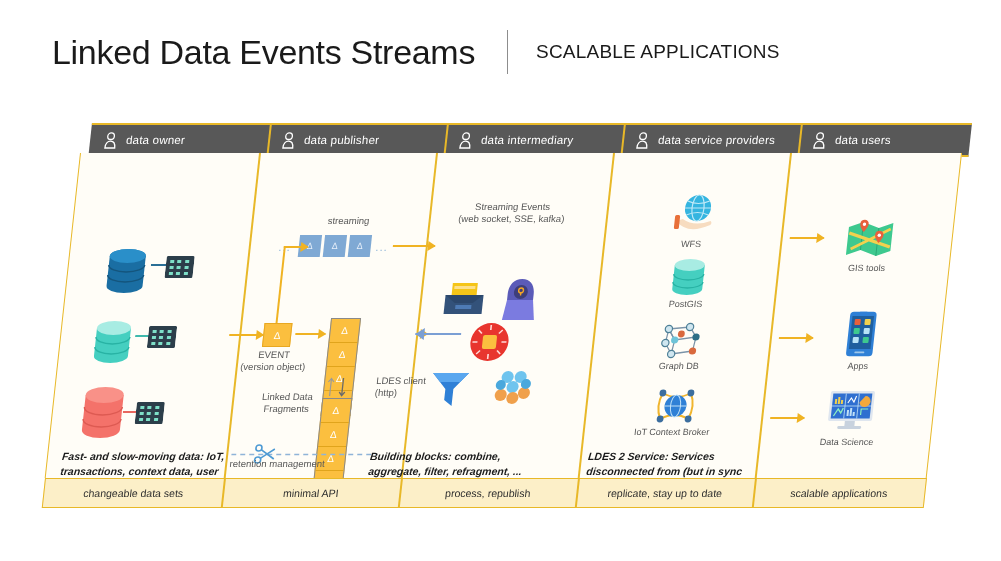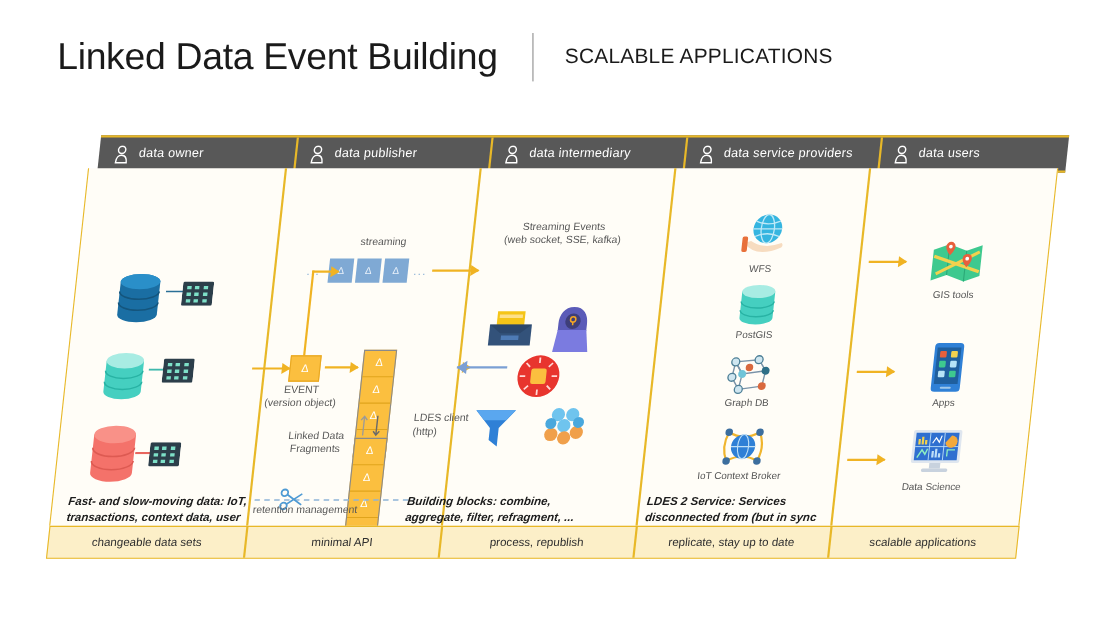--- a/index.html
+++ b/index.html
@@ -65,21 +65,21 @@
   .frag .cell{height:25%;border-bottom:1px solid #e0a41c;display:flex;align-items:center;justify-content:center;color:#fff;font-size:10px;box-sizing:border-box;}
   .frag .cell:last-child{border-bottom:none;}
 
   .dots{position:absolute;color:#8fb4d8;font-size:11px;letter-spacing:1px;}
   .icon-label{position:absolute;font-size:9px;color:#555;text-align:center;line-height:1.25;width:90px;}
 </style>
 </head>
 <body>
 
 <div id="title-area">
-  <div id="main-title">Linked Data Event Building</div>
+  <div id="main-title">Linked Data Events Streams</div>
   <div id="title-divider"></div>
   <div id="subtitle">SCALABLE APPLICATIONS</div>
 </div>
 
 <div id="diagram">
 
   <div id="header-band" class="skew">
     <div class="hdr-cell" style="left:0px;width:178px;">
       <svg class="person" width="13" height="17" viewBox="0 0 13 17">
           <circle cx="6.5" cy="4.2" r="3.3" fill="none" stroke="#fff" stroke-width="1.3"></circle>

